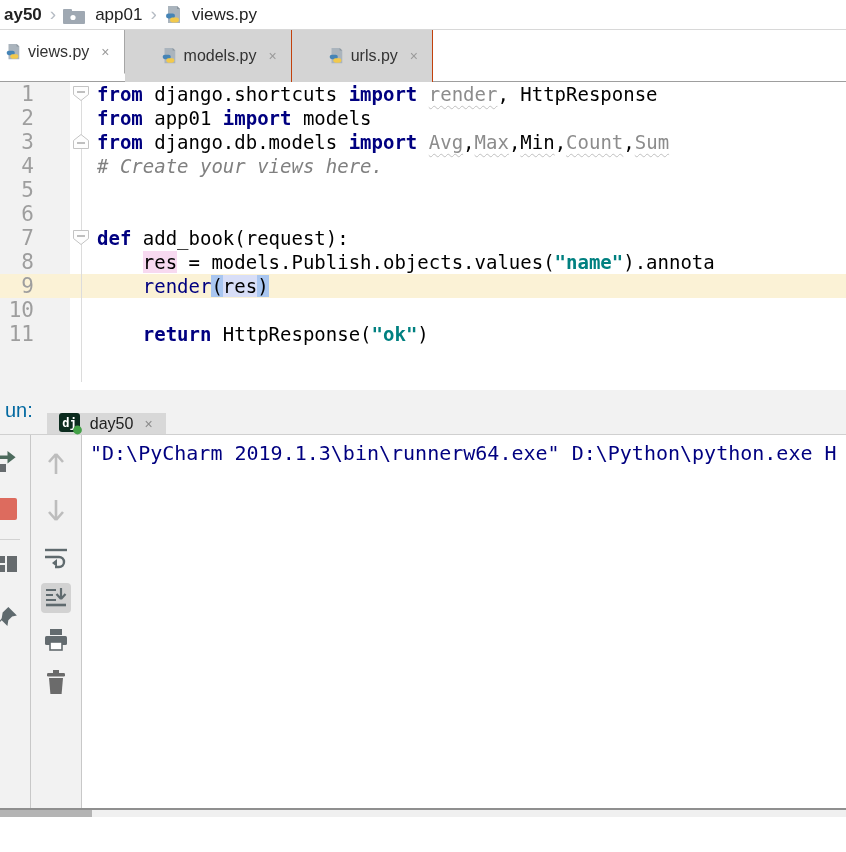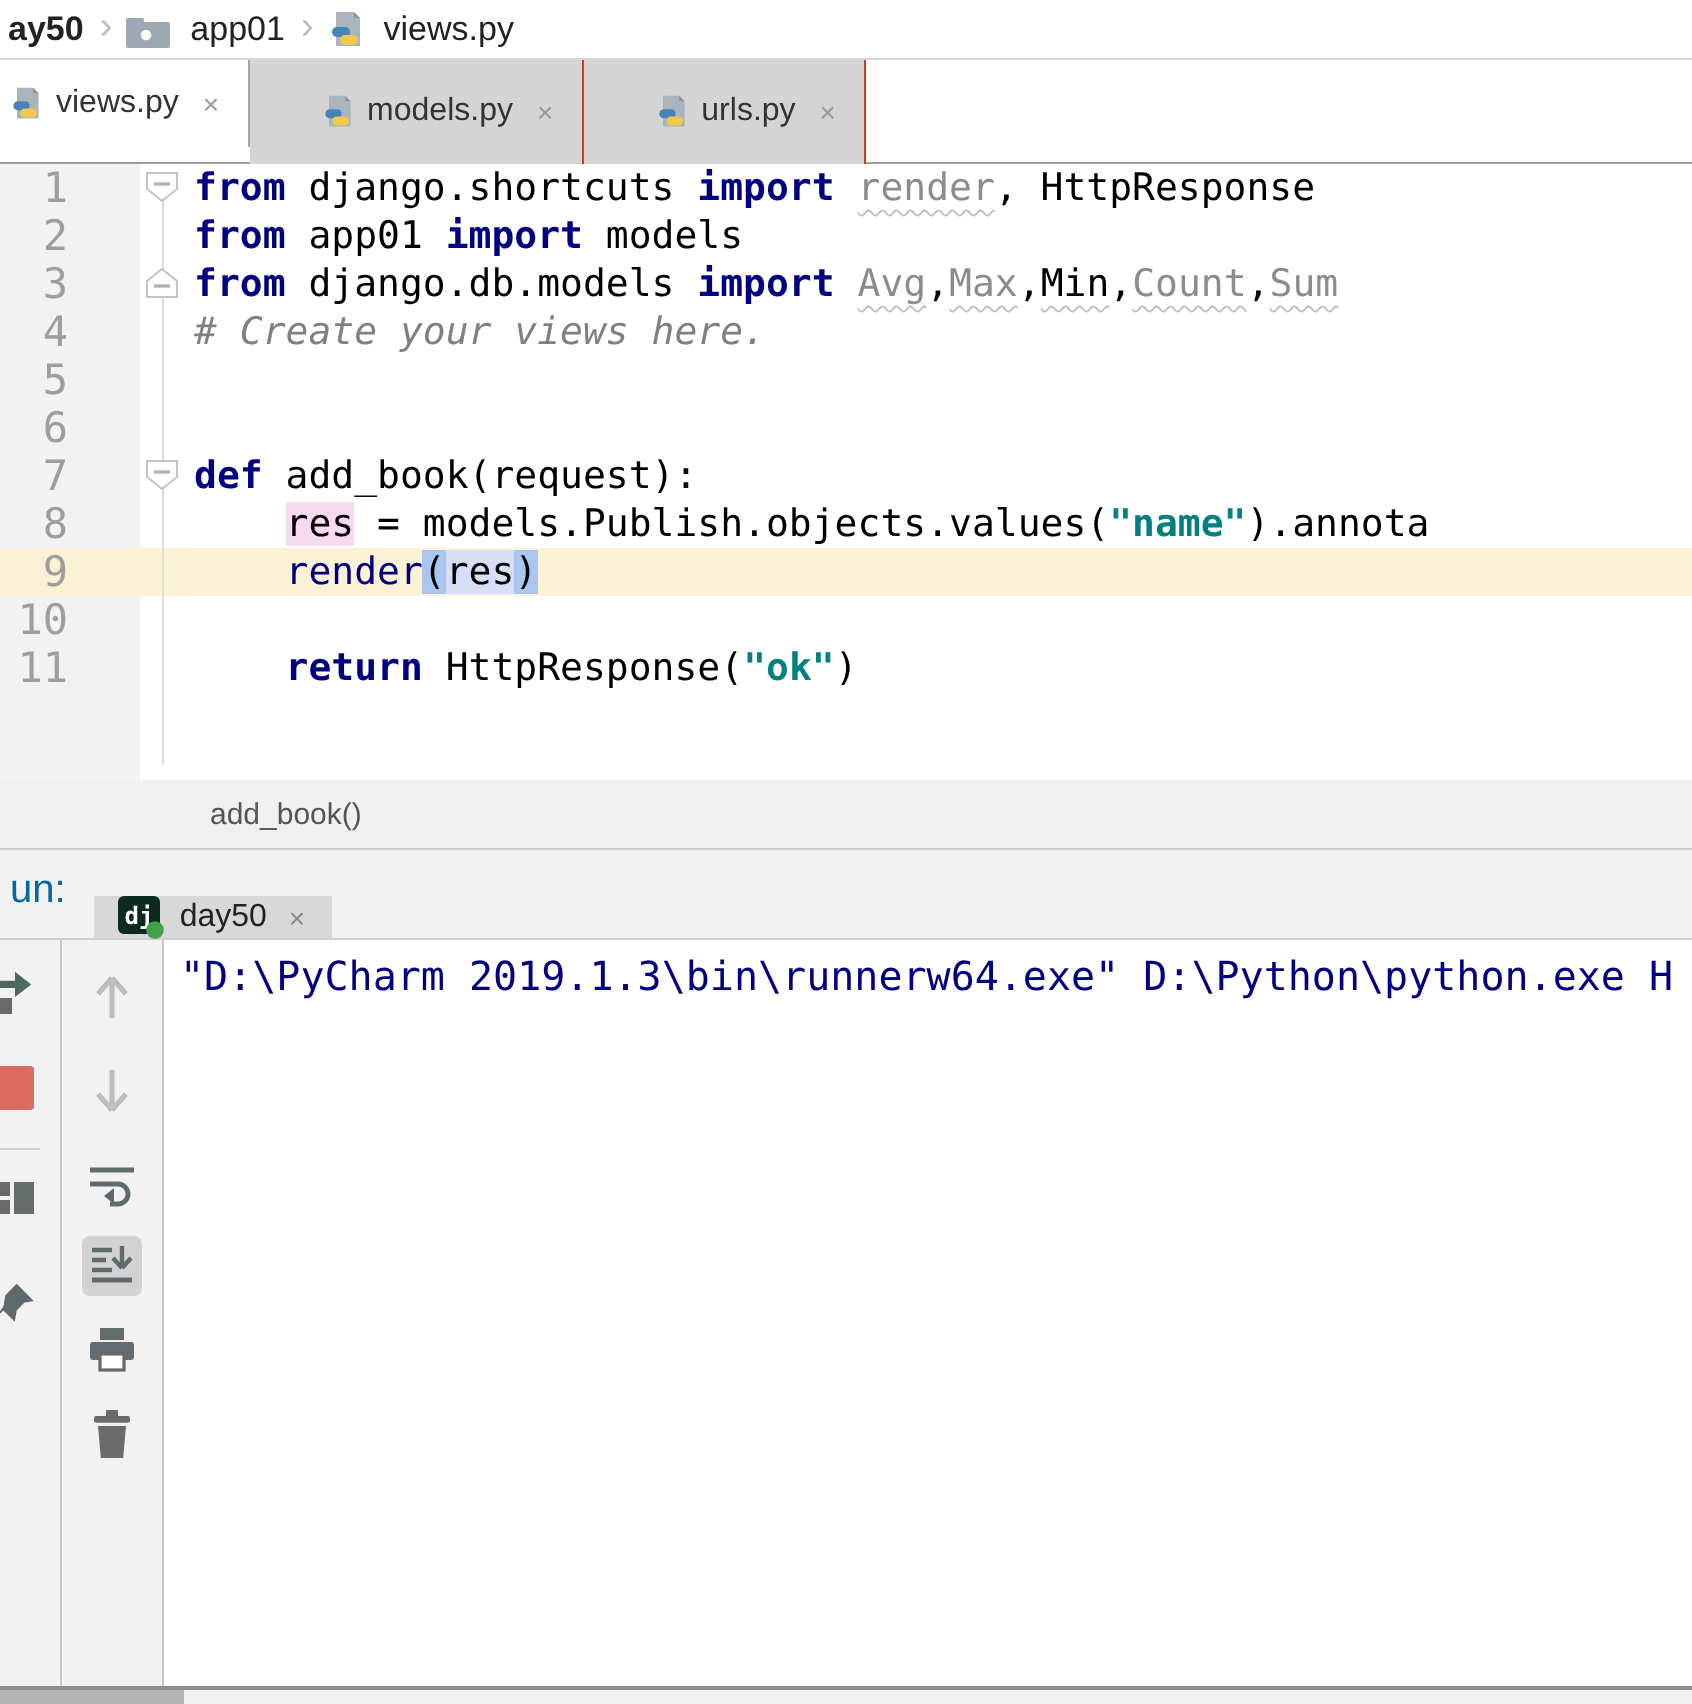--- a/index.html
+++ b/index.html
@@ -169,23 +169,20 @@
         <div class="code-line"><span class="ln-num">5</span><span class="ln-code"></span></div>
         <div class="code-line"><span class="ln-num">6</span><span class="ln-code"></span></div>
         <div class="code-line"><span class="ln-num">7</span><span class="ln-code"><span class="sg-kw">def</span><span class="sg-pl"> add_book(request):</span></span></div>
         <div class="code-line"><span class="ln-num">8</span><span class="ln-code"><span class="sg-pl">    </span><span class="sg-hl-write">res</span><span class="sg-pl"> = models.Publish.objects.values(</span><span class="sg-str">"name"</span><span class="sg-pl">).annota</span></span></div>
         <div class="code-line"><span class="ln-num">9</span><span class="ln-code"><span class="sg-pl">    </span><span class="sg-builtin">render</span><span class="sg-sel-paren">(</span><span class="sg-sel-id">res</span><span class="sg-sel-paren">)</span></span></div>
         <div class="code-line"><span class="ln-num">10</span><span class="ln-code"></span></div>
         <div class="code-line"><span class="ln-num">11</span><span class="ln-code"><span class="sg-pl">    </span><span class="sg-kw">return</span><span class="sg-pl"> HttpResponse(</span><span class="sg-str">"ok"</span><span class="sg-pl">)</span></span></div>
       </div>
   </div>
 
-  <div class="context-bar">
-    <span>add_book()</span>
-  </div>
 
   <div class="run-header">
     <span class="run-label">un:</span>
     <div class="run-tab">
       <svg width="24" height="22" viewBox="0 0 24 22">
         <rect x="0" y="0" width="21" height="19" rx="3" fill="#0b2b1e"></rect>
         <text x="10.5" y="14" font-family="DejaVu Sans Mono, monospace" font-size="12" font-weight="bold" fill="#ffffff" text-anchor="middle">dj</text>
         <circle cx="18.5" cy="17" r="4.4" fill="#43a047"></circle>
       </svg>
       <span>day50</span>

